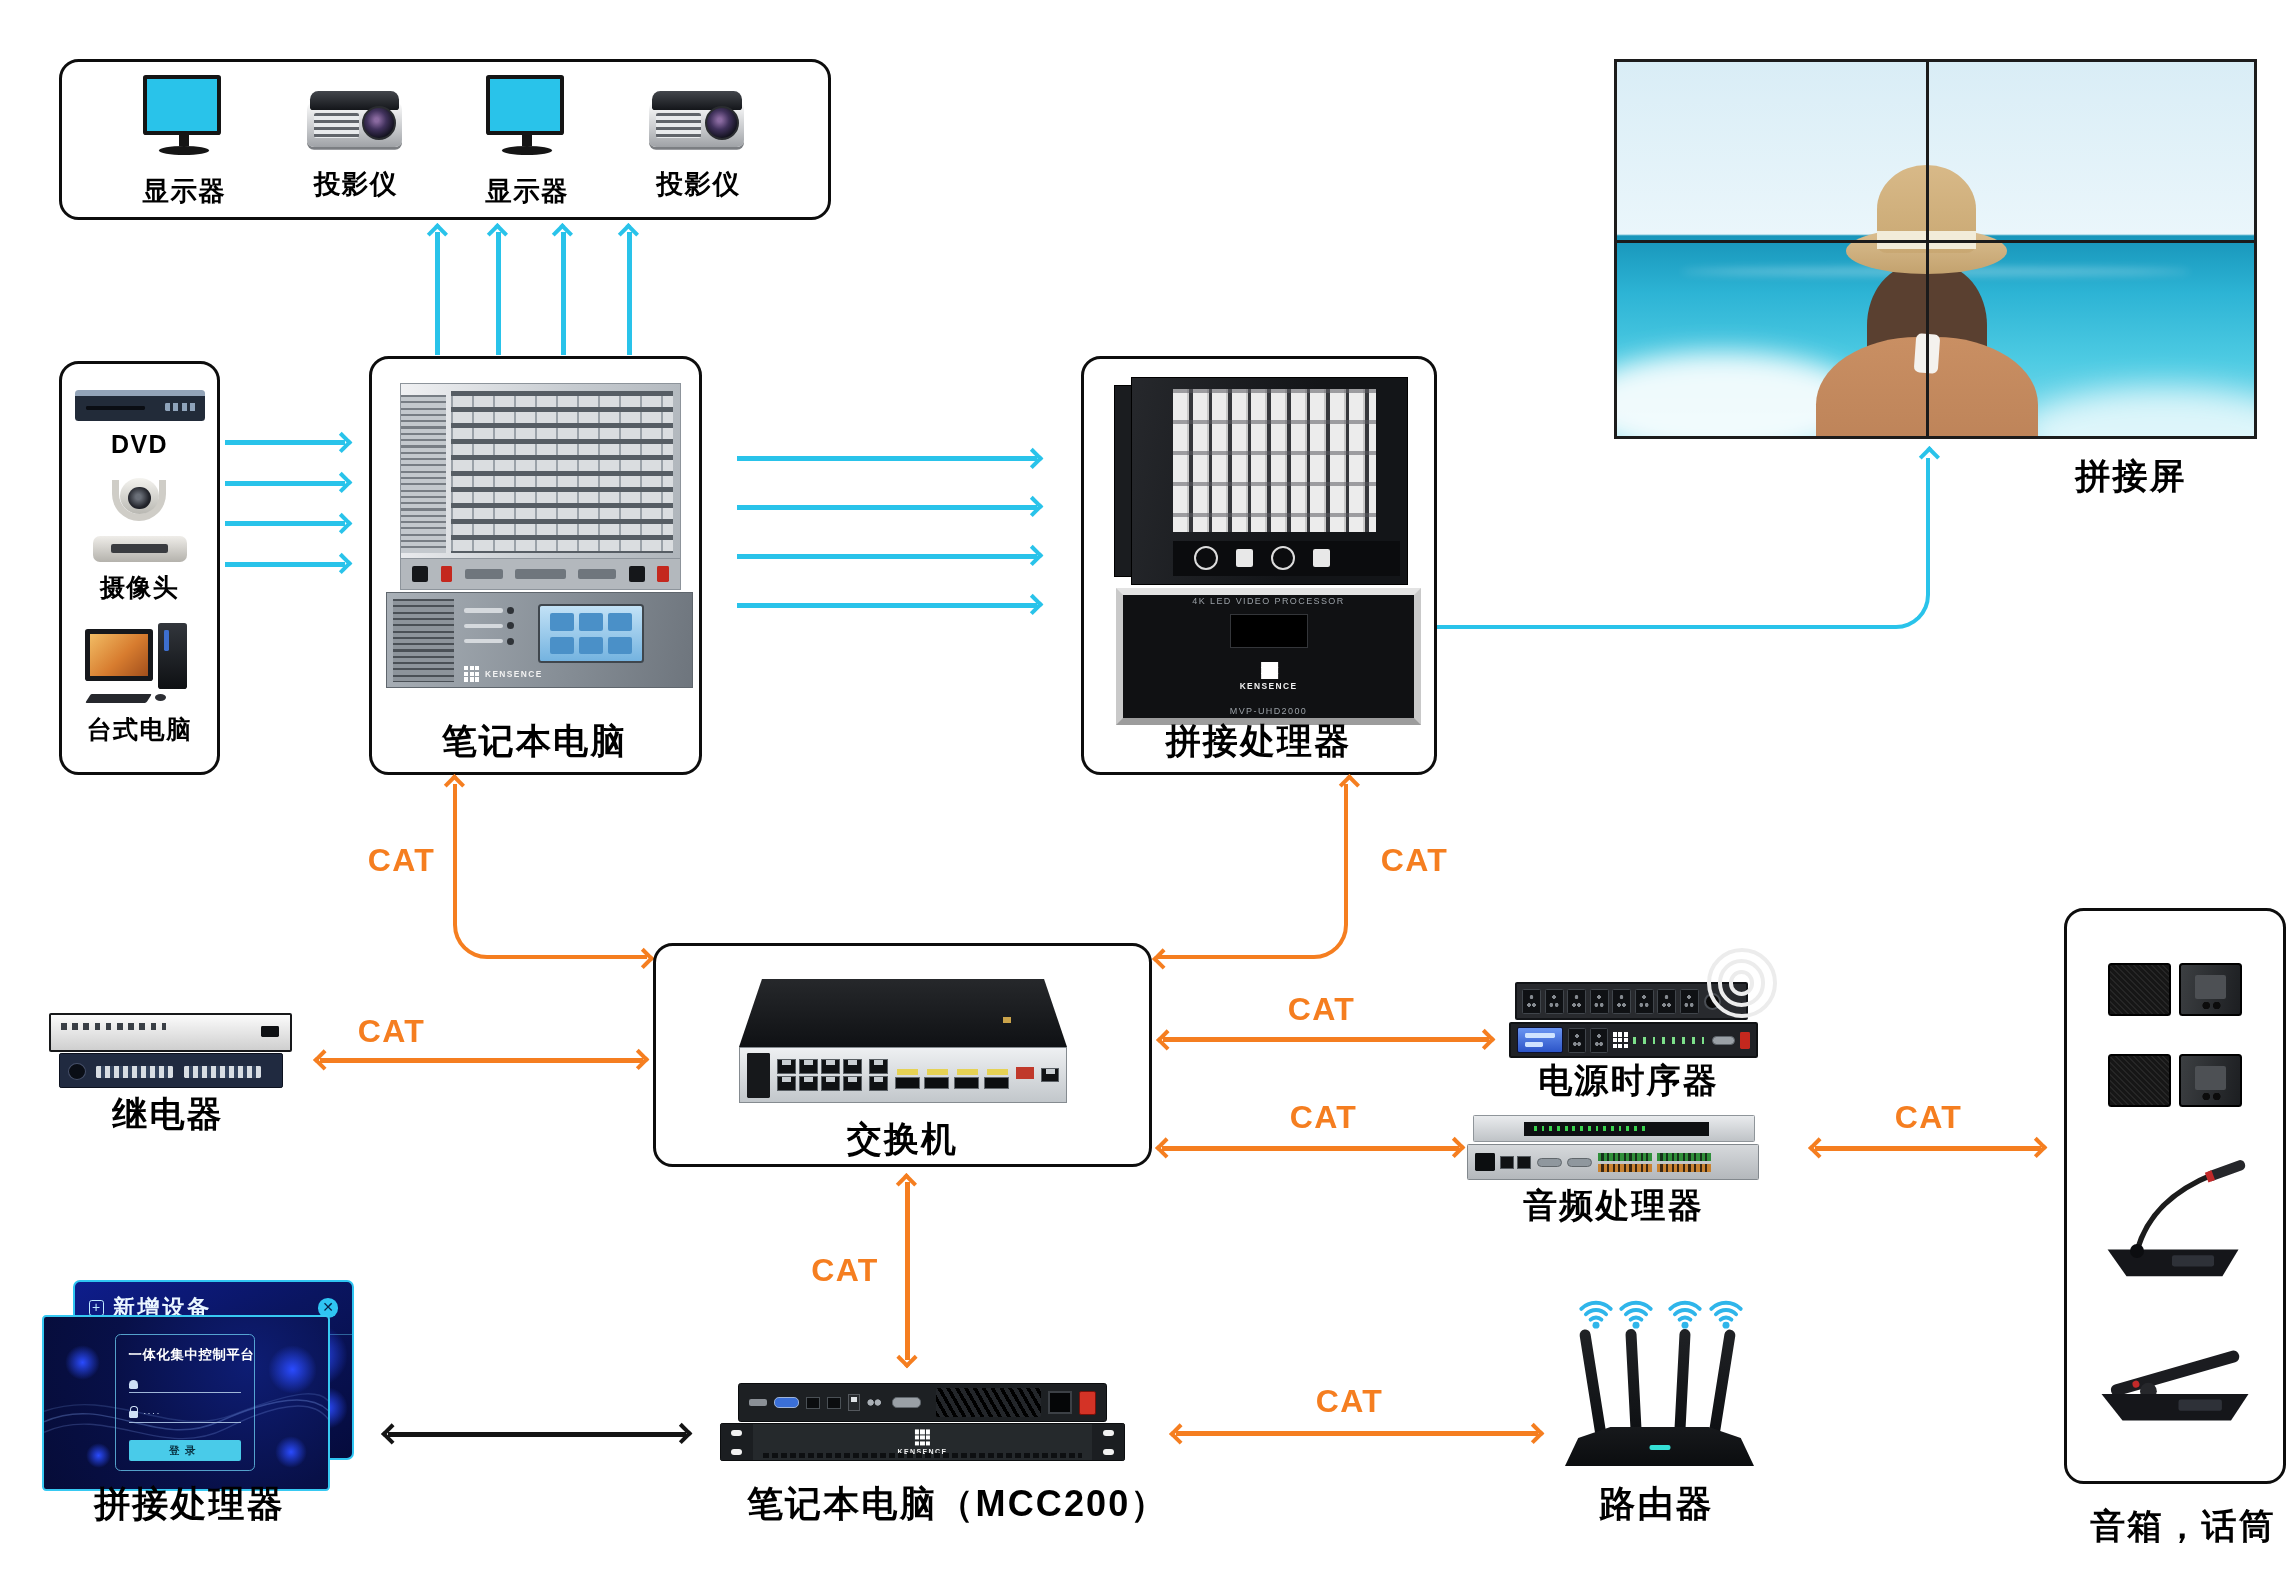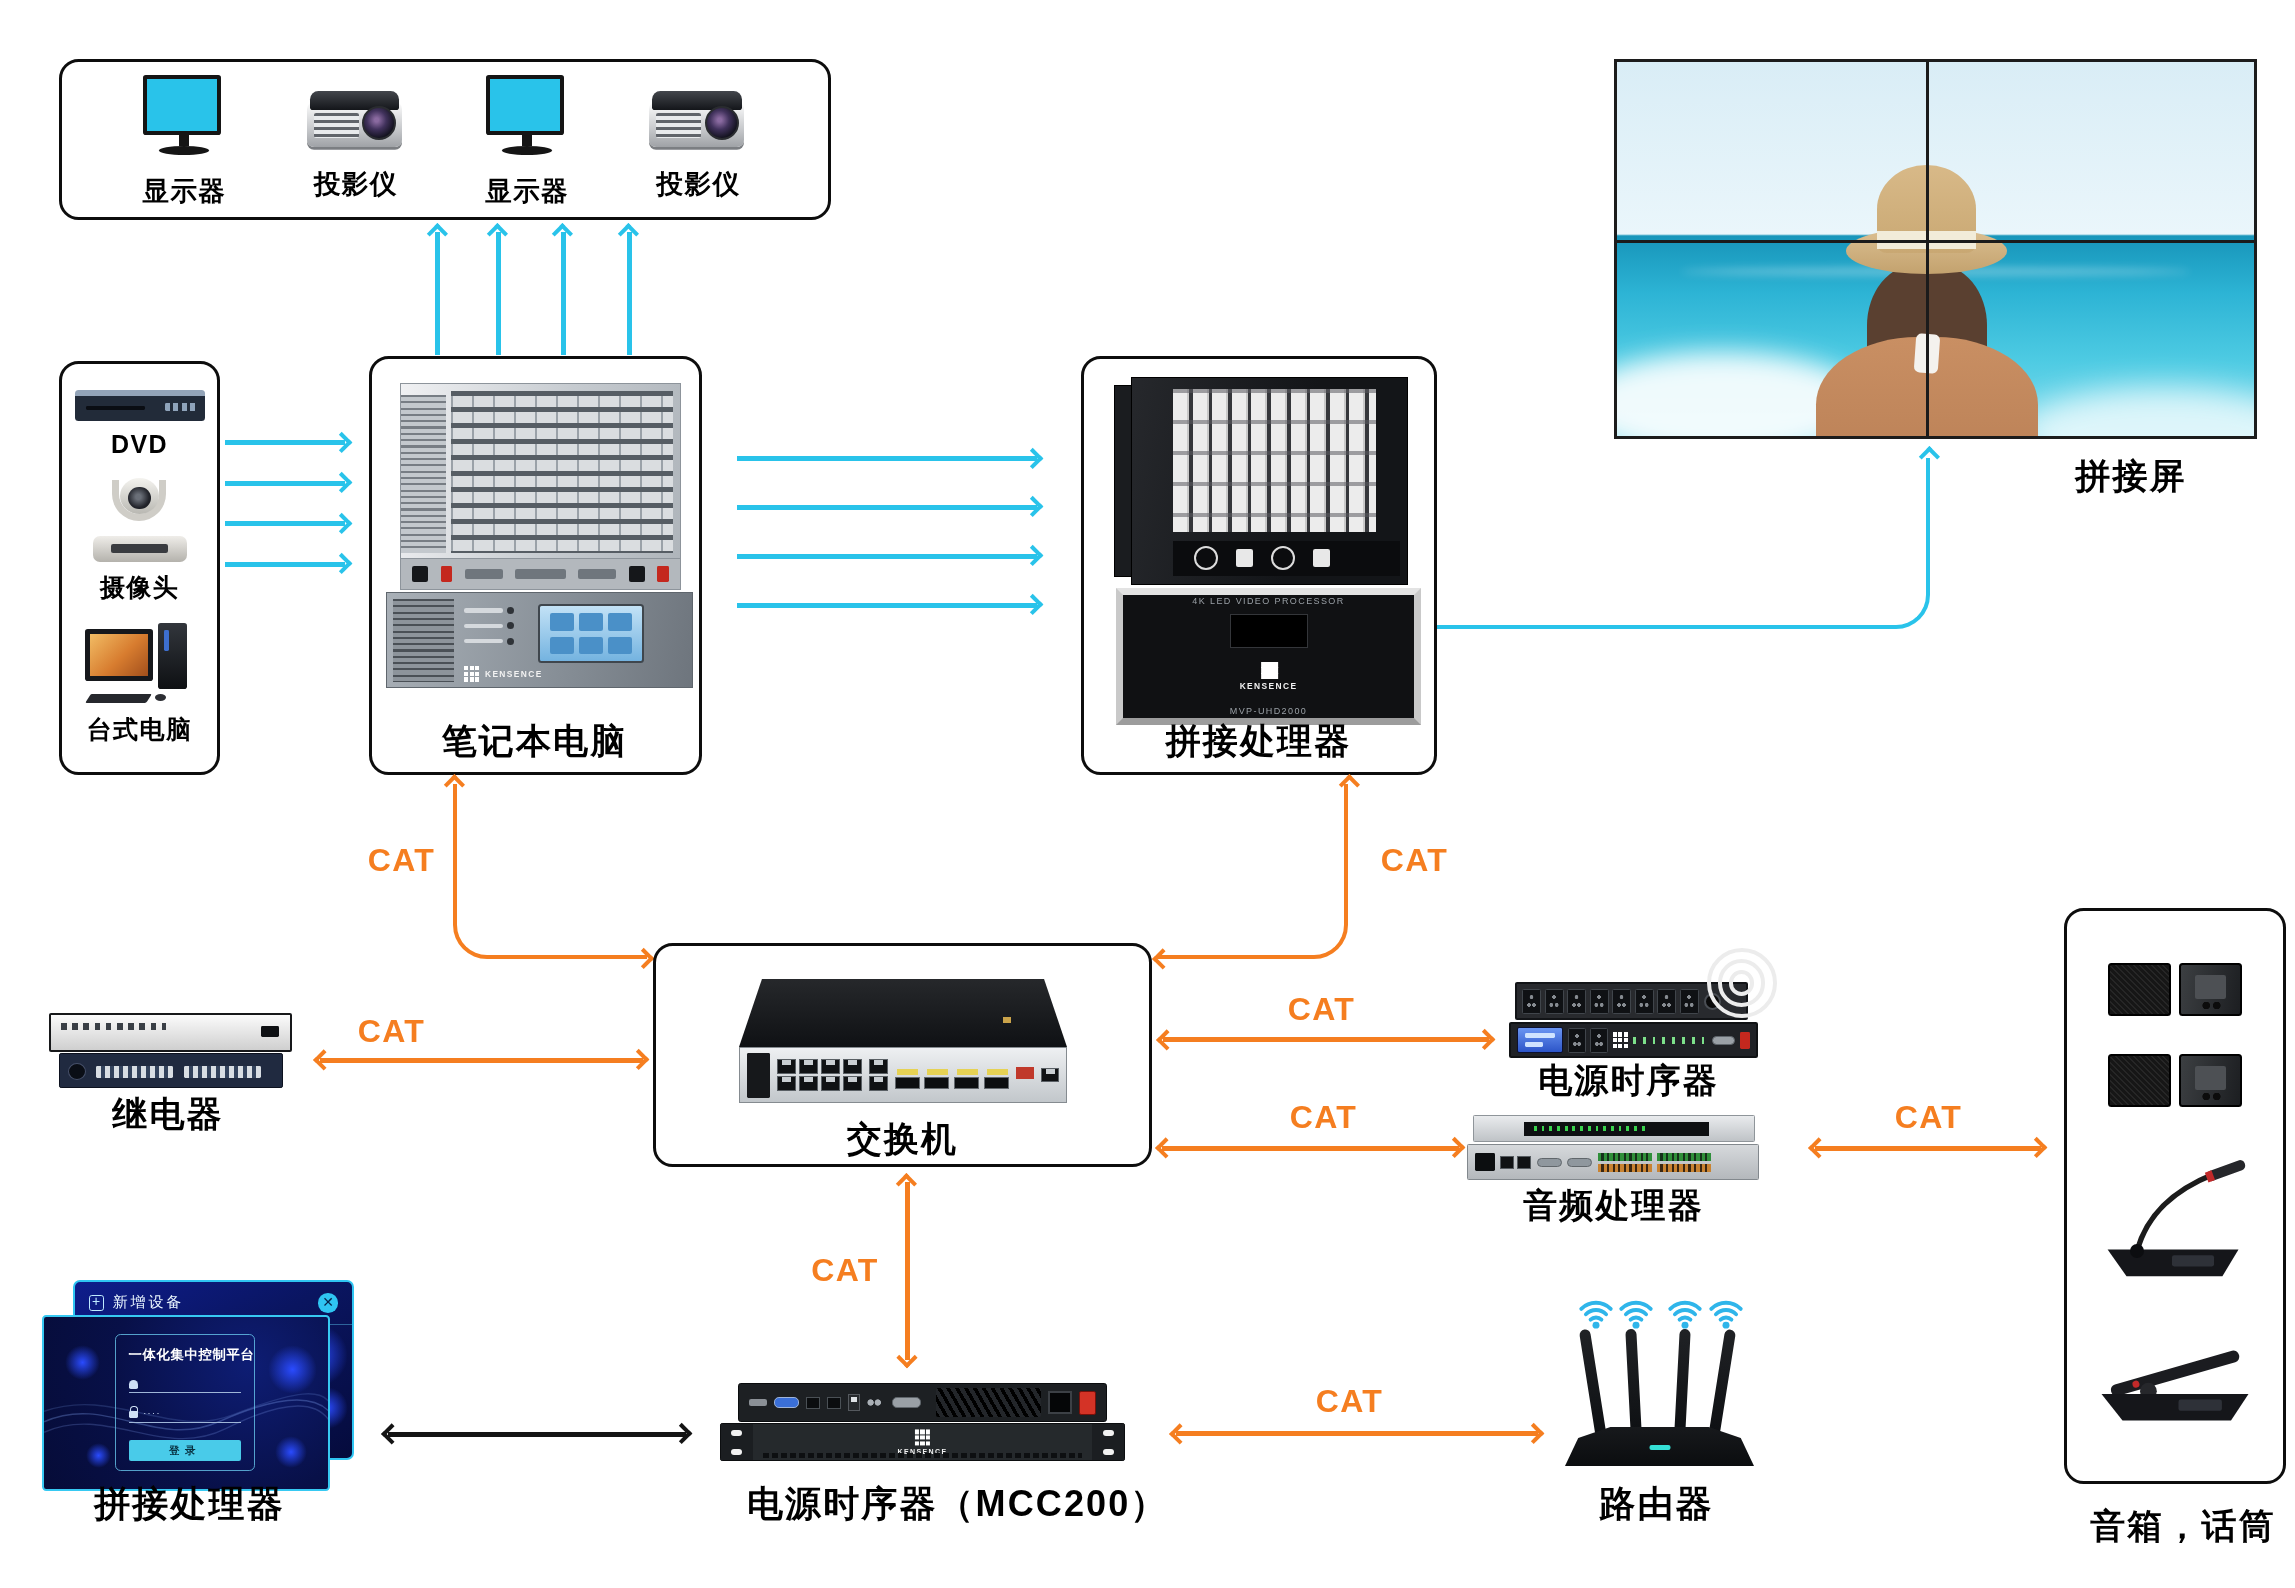--- a/index.html
+++ b/index.html
@@ -167,21 +167,21 @@
   .spk-front{width:63px;height:53px;background:#161616;border:2.1px solid #000;border-radius:3.5px;background-image:repeating-linear-gradient(45deg,rgba(255,255,255,.07) 0 1.4px,transparent 1.4px 4.2px)}
   .spk-back{width:63px;height:53px;background:linear-gradient(100deg,#3c3f42,#1c1e21);border:2.1px solid #000;border-radius:3.5px;position:relative}
   .spk-back::after{content:"";position:absolute;left:14px;top:9.8px;width:31px;height:24px;background:#4d5054;border-radius:2.1px}
   .spk-back::before{content:"";position:absolute;left:19.6px;bottom:5.6px;width:21px;height:7px;background:radial-gradient(circle at 25% 50%,#0c0c0c 3.5px,transparent 4.2px),radial-gradient(circle at 75% 50%,#0c0c0c 3.5px,transparent 4.2px)}
 
   
   .scr-back{position:absolute;left:73px;top:1280px;width:281px;height:180px;background:linear-gradient(150deg,#0e1d8c 0%,#0a1560 45%,#050b3c 100%);border:2.8px solid #2fc5f2;border-radius:7px;overflow:hidden}
   .scr-back .bar{display:flex;align-items:center;gap:8.4px;padding:11.2px 14px;border-bottom:1.4px solid rgba(90,200,240,.45)}
   .scr-back .plus{width:15.4px;height:15.4px;border:1.4px solid #bfeaff;border-radius:2.8px;position:relative}
   .scr-back .plus::after{content:"+";position:absolute;left:2.1px;top:-2.8px;color:#bfeaff;font-size:14px}
-  .scr-back .btitle{color:#eaf6ff;font-size:15px;font-weight:400;letter-spacing:2.8px}
+  .scr-back .btitle{color:#eaf6ff;font-size:22px;font-weight:700;letter-spacing:2.8px}
   .scr-back .close{margin-left:auto;width:19.6px;height:19.6px;border-radius:50%;background:#2fc5f2;color:#06224a;font-size:14px;font-weight:700;text-align:center;line-height:19.6px}
   .gd{position:absolute;border-radius:50%;background:radial-gradient(circle,#2a4bff 0%,rgba(20,40,200,0) 70%)}
   .scr-front{position:absolute;left:42px;top:1315px;width:288px;height:176px;background:radial-gradient(circle at 72% 28%,#0e1d74 0%,#081048 55%,#060c38 100%);border:2.8px solid #37c9f2;border-radius:4.2px;overflow:hidden}
   .login{position:absolute;left:71px;top:17px;width:140px;height:137px;border:1.4px solid rgba(110,210,245,.75);border-radius:5.6px;padding:11.2px 12.6px}
   .login .ltitle{color:#fff;font-size:13.3px;font-weight:700;letter-spacing:0.7px;text-align:center;white-space:nowrap}
   .login .field{margin-top:15.4px;border-bottom:1.4px solid #9fb6d8;display:flex;align-items:center;gap:5.6px;padding-bottom:3.5px}
   .login .uic{width:9px;height:9px;border-radius:50% 50% 20% 20%;background:#cfe0f5}
   .login .kic{width:9px;height:7.7px;background:#cfe0f5;border-radius:1.4px;position:relative;margin-top:2.1px}
   .login .kic::before{content:"";position:absolute;left:1.4px;top:-4.2px;width:6.3px;height:4.9px;border:1.4px solid #cfe0f5;border-bottom:none;border-radius:3.5px 3.5px 0 0}
   .login .ftxt{color:#cfe0f5;font-size:9px;letter-spacing:1.4px;line-height:7px}
@@ -650,21 +650,21 @@
             <i></i>
             <i></i>
             <i></i>
             <i></i>
           </div>
         <span class="brandtxt" style="font-size:7px">KENSENCE</span>
         </div>
       <div class="vent"></div>
     </div>
   </div>
-  <div class="nlabel" style="left:747px;top:1480px;width:349px;font-size:36px">电源时序器（MCC200）</div>
+  <div class="nlabel" style="left:747px;top:1480px;width:349px;font-size:36px">笔记本电脑（MCC200）</div>
 
   <div class="ln" style="left:1176px;top:1431px;width:362px;height:4.9px;color:var(--orange)"></div>
   <div class="chev" style="left:1172px;top:1426px;color:var(--orange);transform:rotate(-135deg)"></div>
   <div class="chev" style="left:1526px;top:1426px;color:var(--orange);transform:rotate(45deg)"></div>
   <div class="cat" style="left:1297px;top:1383px;width:105px">CAT</div>
 
   <div class="router">
     <svg class="wifi" style="left:12.6px;top:0" viewBox="0 0 46 40">
       <path d="M4 14 A 27 27 0 0 1 42 14" stroke="#2FB5EA" stroke-width="5" fill="none" stroke-linecap="round"></path>
       <path d="M10 21 A 18 18 0 0 1 36 21" stroke="#2FB5EA" stroke-width="5" fill="none" stroke-linecap="round"></path>

